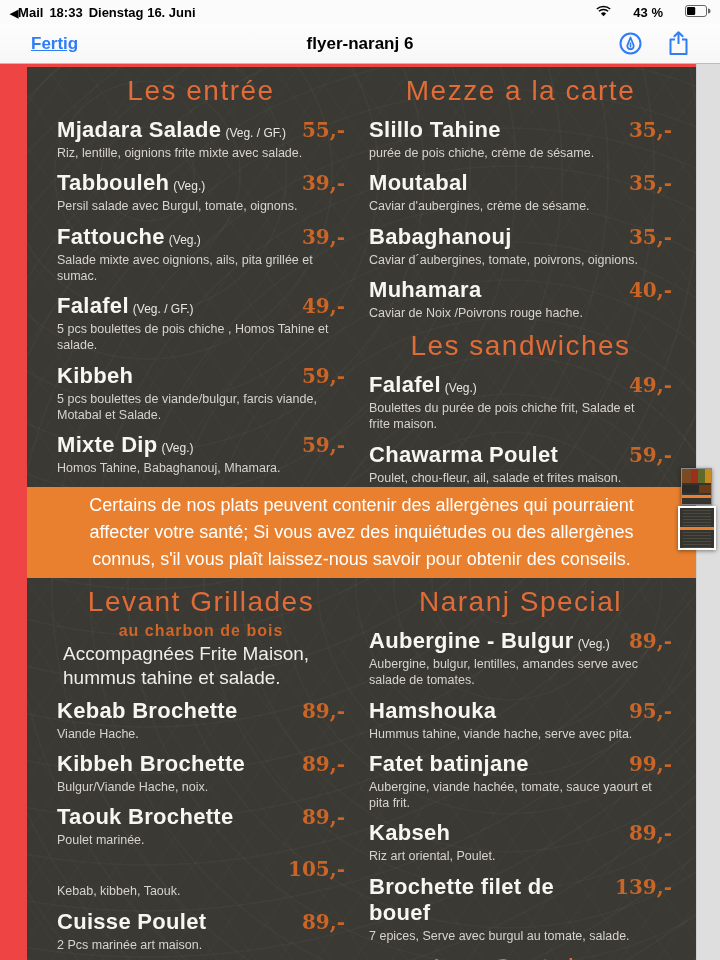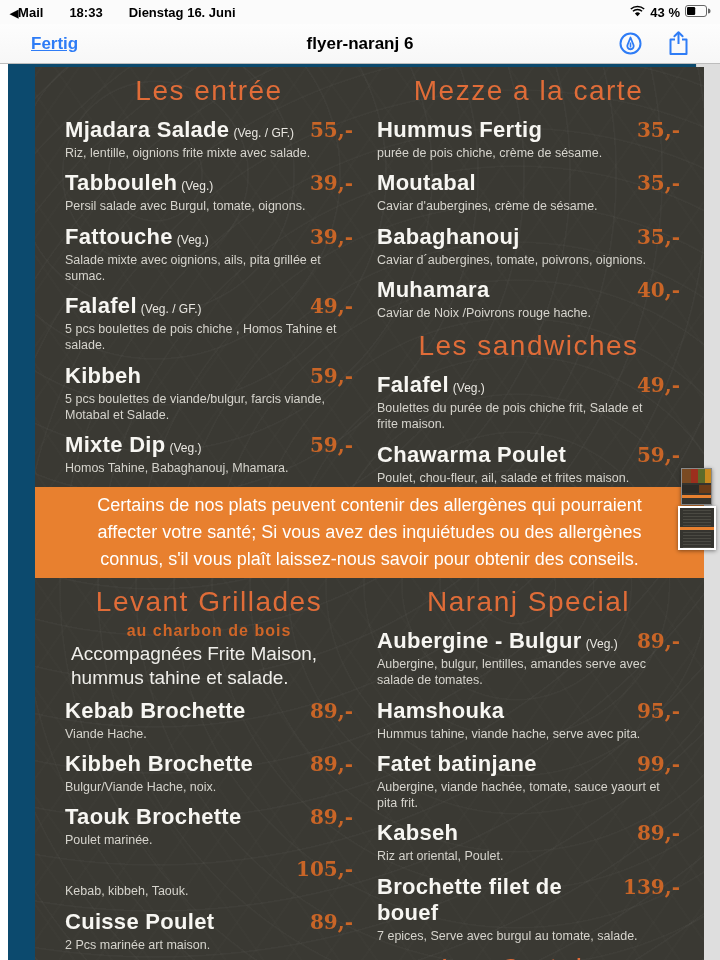--- a/index.html
+++ b/index.html
@@ -2,34 +2,34 @@
 <html><head>
 <meta charset="utf-8">
 <style>
   * { margin:0; padding:0; box-sizing:border-box; }
   html,body { width:720px; height:960px; overflow:hidden; background:#fff;
               font-family:"Liberation Sans", sans-serif; }
 
   
   .statusbar { height:24px; background:#fbfbfb; display:flex; align-items:center;
                justify-content:space-between; padding:0 10px; font-size:13px; font-weight:bold; color:#000; }
-  .sb-left { display:flex; align-items:center; gap:26px; }
-  .sb-right { display:flex; align-items:center; gap:5px; }
+  .sb-left { display:flex; align-items:center; gap:6px; }
+  .sb-right { display:flex; align-items:center; gap:22px; }
   .back-tri { font-size:11px; margin-right:-4px; }
 
   
   .toolbar { height:40px; background:linear-gradient(#fdfdfd,#f7f7f7); border-bottom:1px solid #bdbdbd;
              display:flex; align-items:center; position:relative; padding:0 31px; }
   .done-btn { color:#2e7cf6; font-size:17px; font-weight:bold; text-decoration:underline; cursor:pointer; }
   .doc-title { position:absolute; left:0; right:0; text-align:center; font-size:17px; font-weight:bold; color:#000; pointer-events:none; }
   .tb-icons { margin-left:auto; display:flex; align-items:center; gap:26px; z-index:2; }
   .tb-icons svg { display:block; }
 
   
-  .content { position:relative; height:896px; background:#0c4a6e;margin-left:8px; }
+  .content { position:relative; height:896px; background:#ef4444; }
   .gray-strip { position:absolute; top:0; right:0; bottom:0; width:24px; background:#dedede; border-left:1px solid #cfcfcf; }
 
   .page { position:absolute; top:3px; left:27px; width:669px; bottom:0; background:#3a3933; color:#f3f2ee; overflow:hidden;
           background-image:
             repeating-radial-gradient(circle at 18% 12%, rgba(255,255,255,0.028) 0 1px, transparent 2px 46px),
             repeating-radial-gradient(circle at 72% 58%, rgba(255,255,255,0.022) 0 1px, transparent 2px 38px),
             repeating-linear-gradient(55deg, rgba(255,255,255,0.012) 0 2px, transparent 2px 31px),
             repeating-linear-gradient(-55deg, rgba(255,255,255,0.012) 0 2px, transparent 2px 31px); }
 
   .menu-top { display:flex; height:420px; overflow:hidden; }
@@ -177,21 +177,21 @@
                 <span class="item-price">59,-</span>
               </div>
             </div>
           </div>
         </div>
       <div class="col col-r">
           <div class="section">
             <div class="section-title">Mezze a la carte</div>
             <div class="item">
               <div class="item-row">
-                <span class="item-name">Hummus Fertig</span>
+                <span class="item-name">Slillo Tahine</span>
                 <span class="item-price">35,-</span>
               </div>
               <div class="item-desc">purée de pois chiche, crème de sésame.</div>
             </div>
             <div class="item">
               <div class="item-row">
                 <span class="item-name">Moutabal</span>
                 <span class="item-price">35,-</span>
               </div>
               <div class="item-desc">Caviar d'aubergines, crème de sésame.</div>

